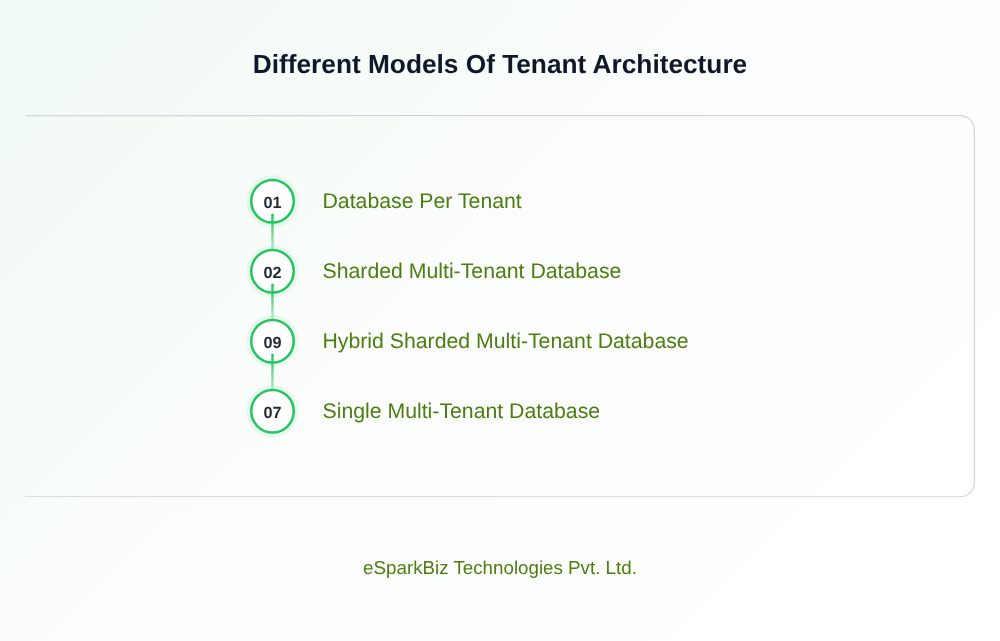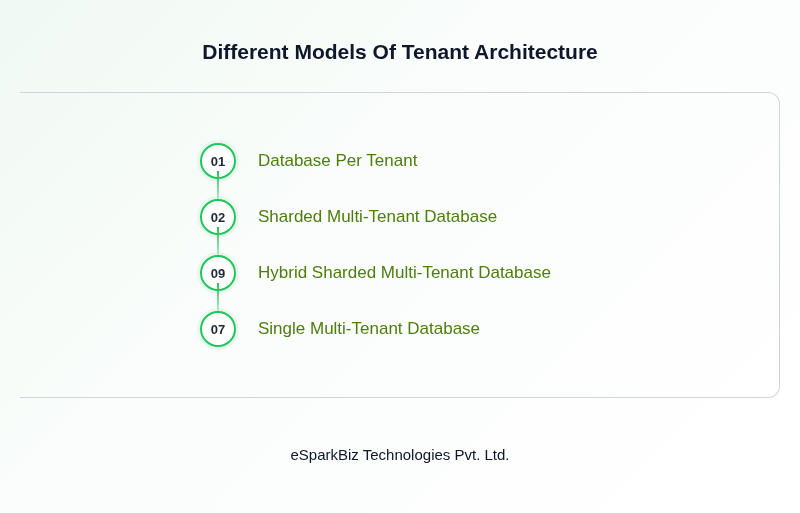--- a/index.html
+++ b/index.html
@@ -86,21 +86,21 @@
     
     .item-label {
       font-size: 17px;
       font-weight: 500;
       color: #4d7c0f;
     }
     
     .footer {
       text-align: center;
       font-size: 15px;
-      color: #0f172a;
+      color: #4d7c0f;
       margin-top: 32px;
       font-weight: 400;
     }
   </style>
 </head>
 <body>
 
 <div class="container">
   <h1 class="title">Different Models Of Tenant Architecture</h1>
 

